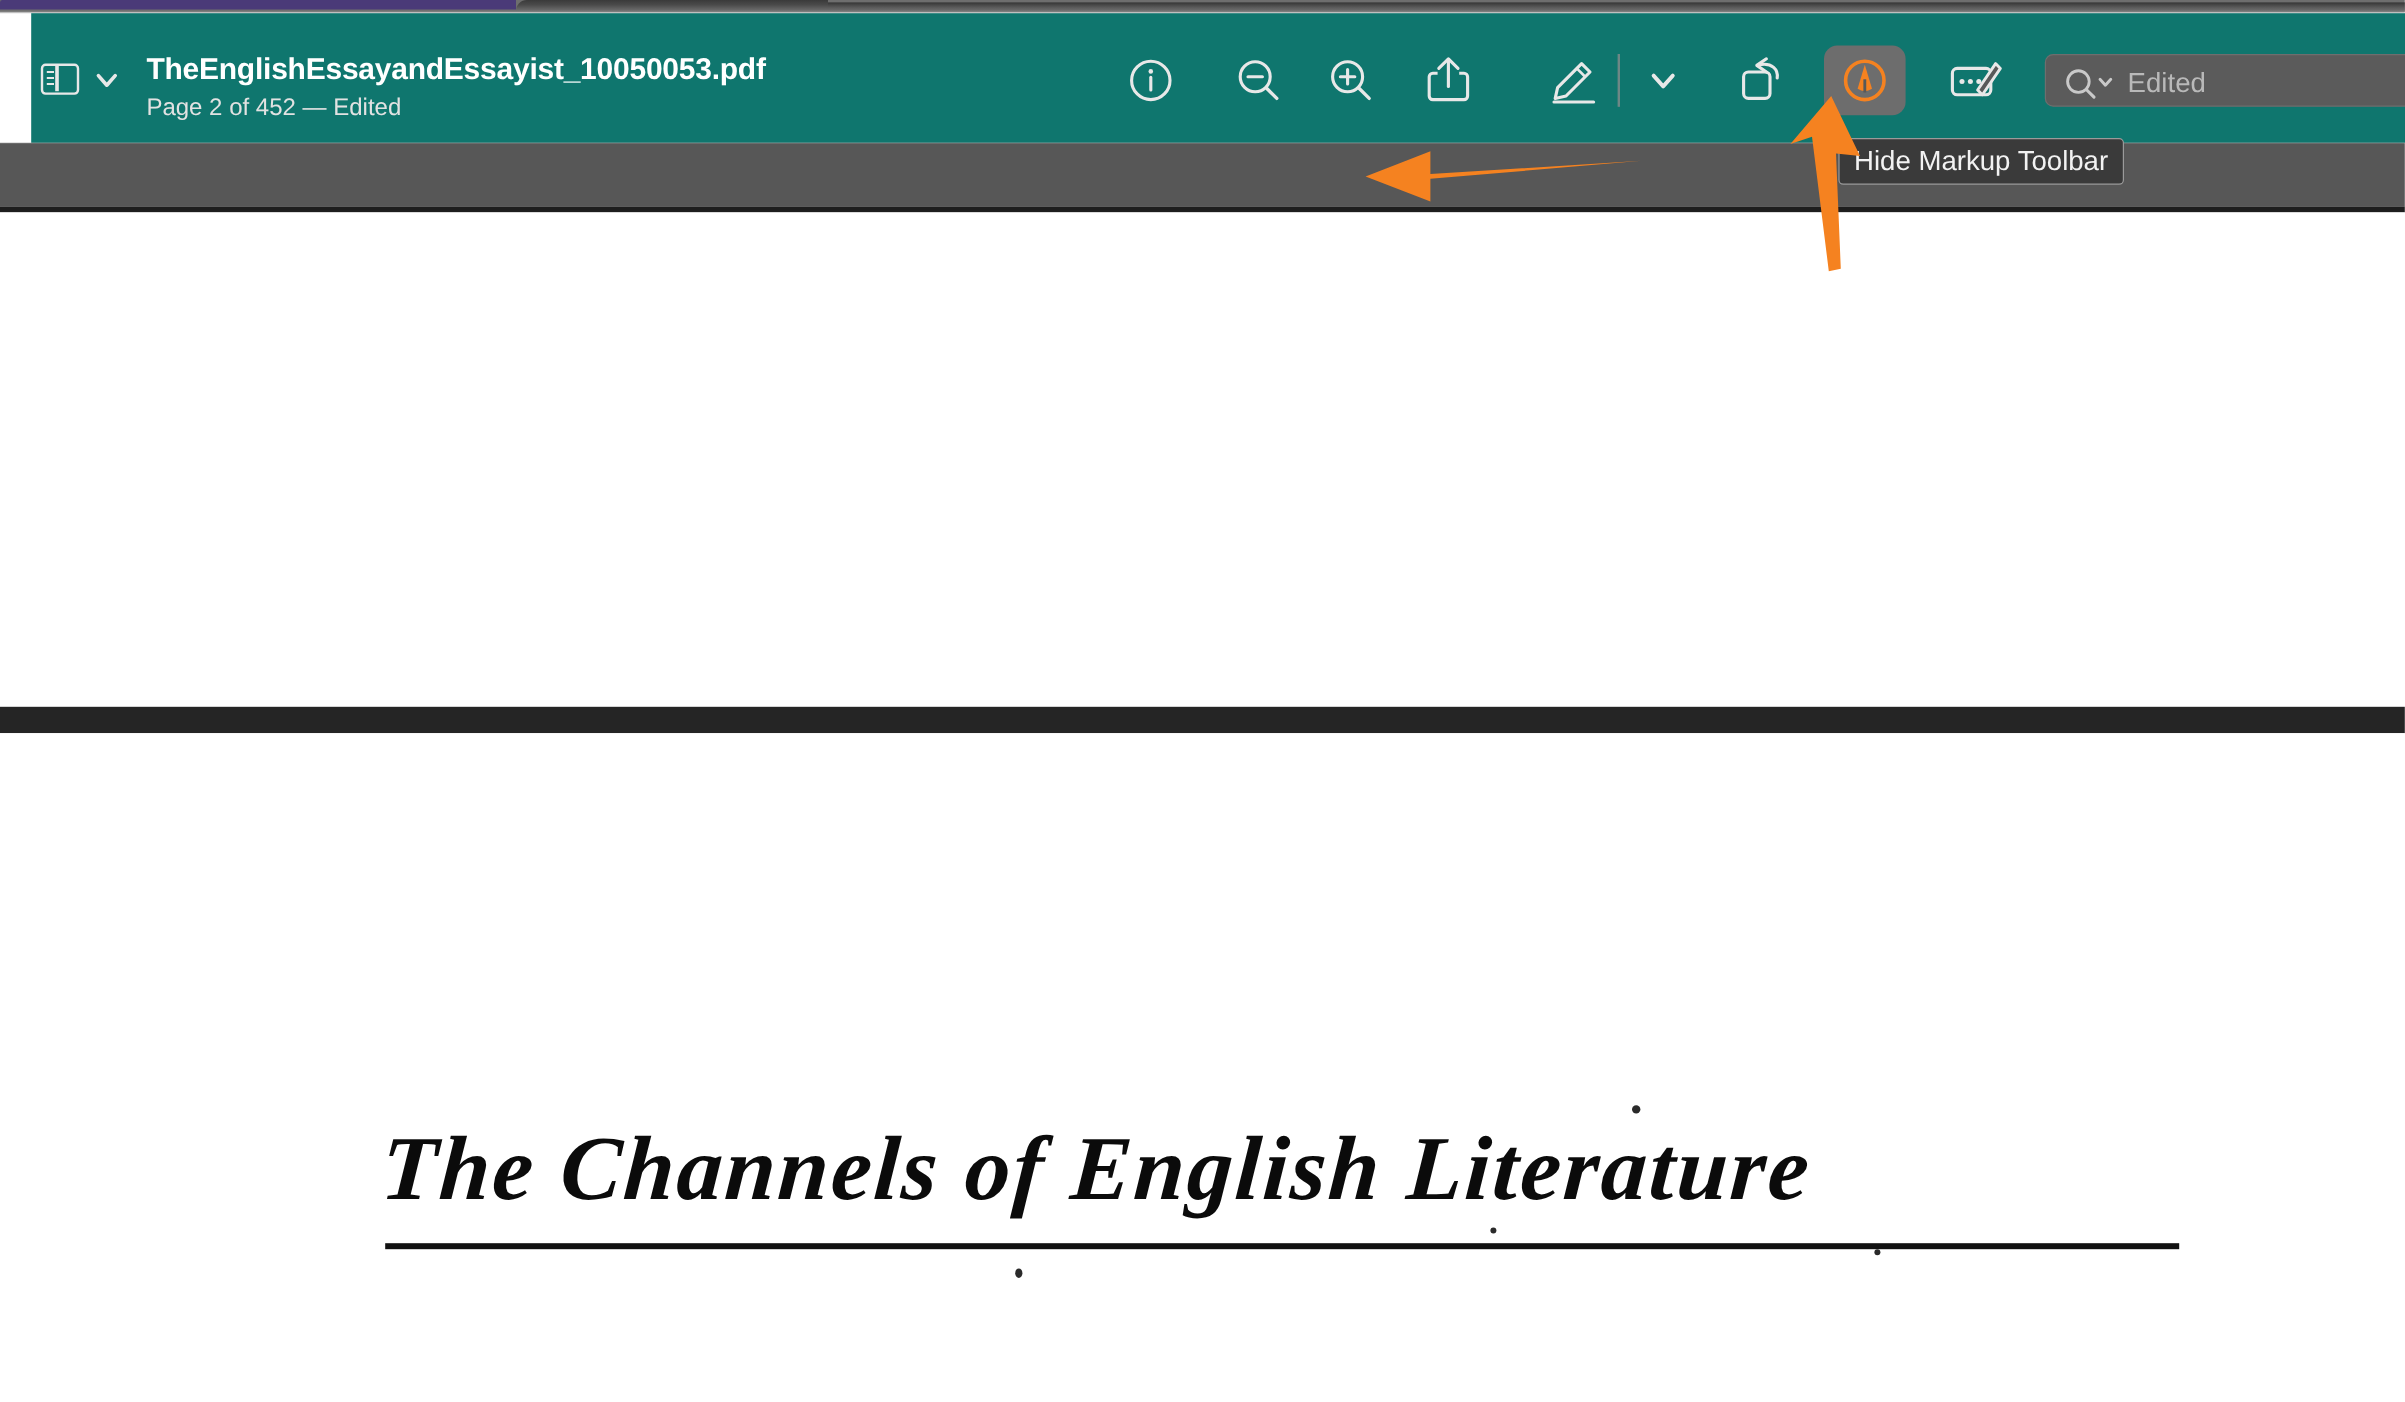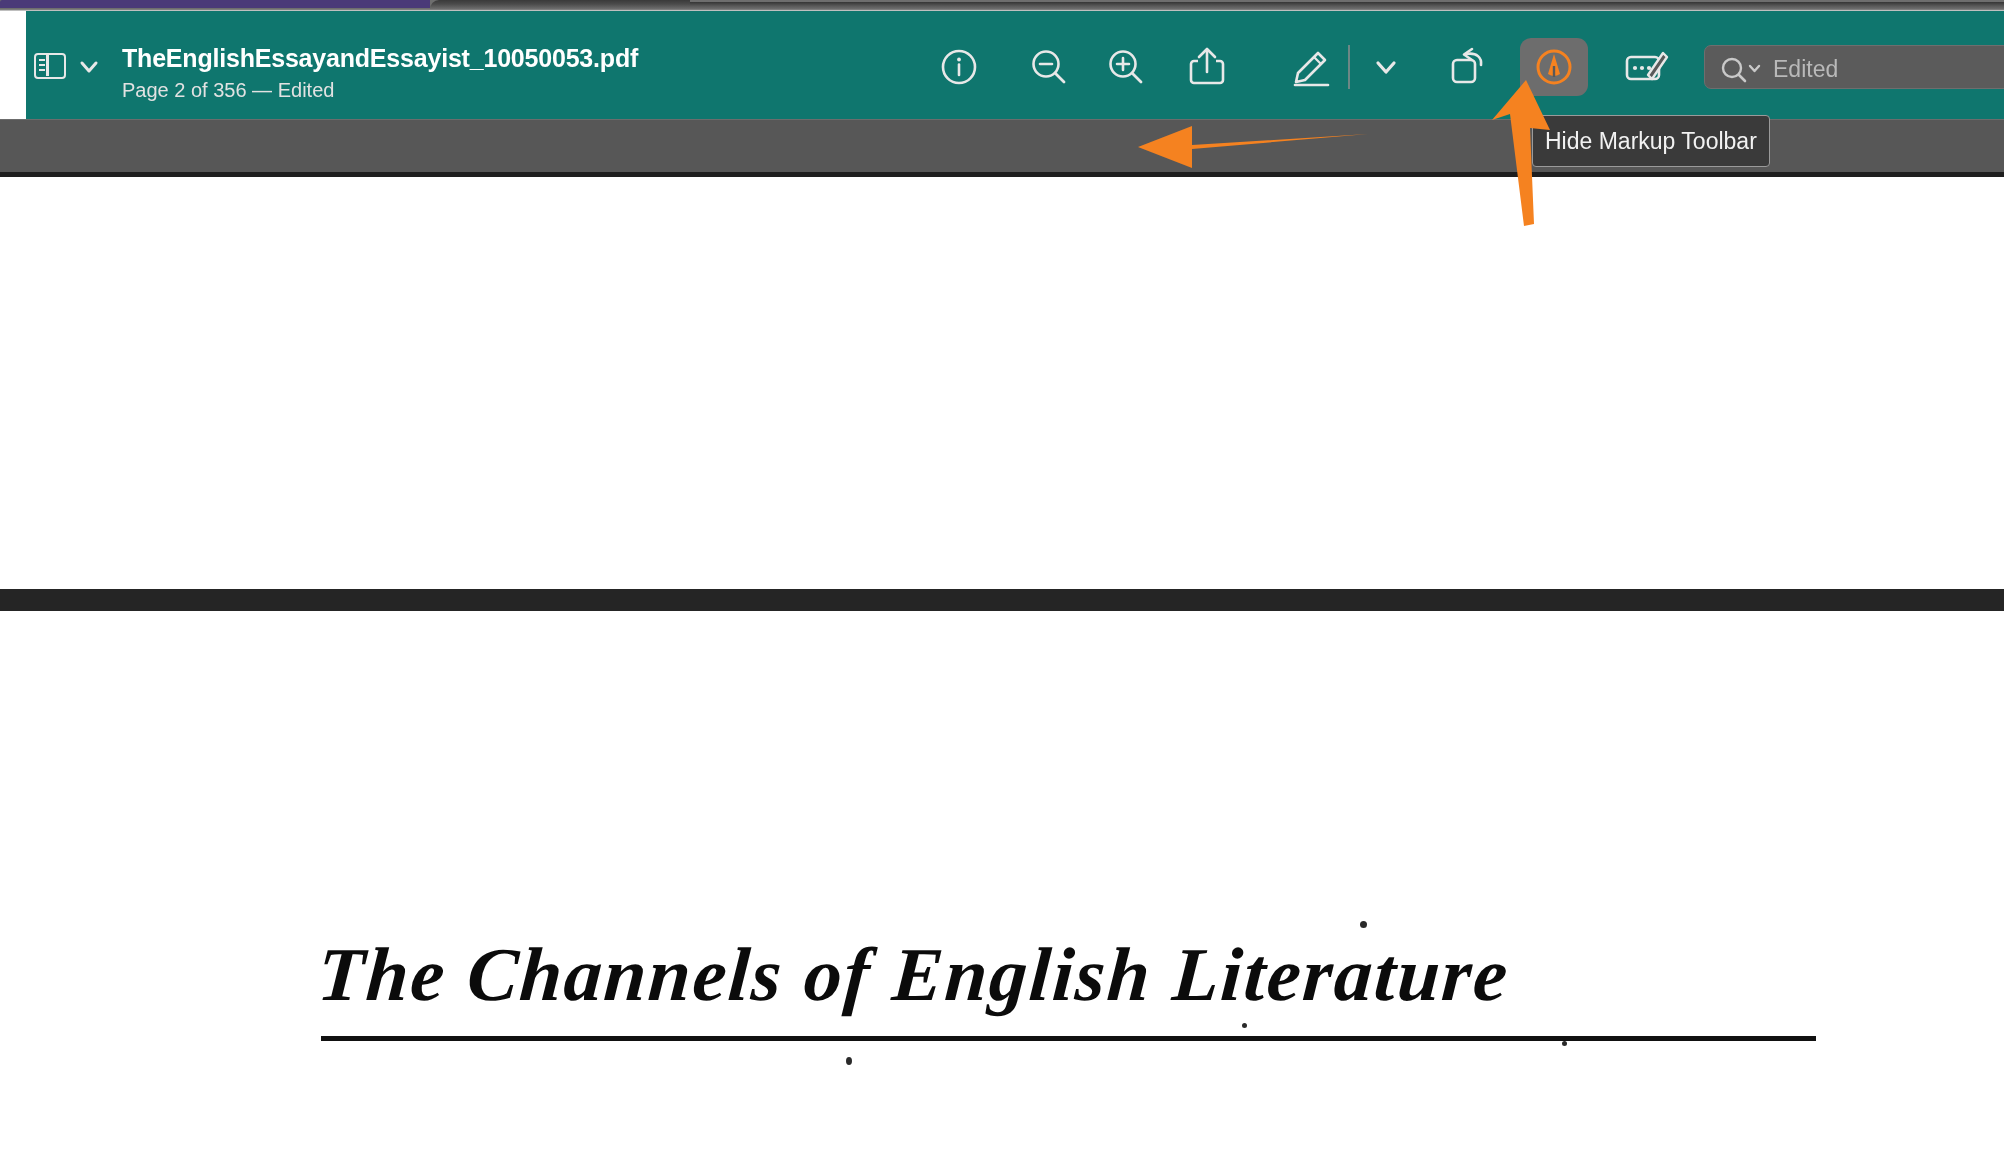--- a/index.html
+++ b/index.html
@@ -152,21 +152,21 @@
     background:
       linear-gradient(#e8e8e8,#e8e8e8) 0 0/36px 3px no-repeat,
       linear-gradient(#e8e8e8,#e8e8e8) 0 7px/36px 4px no-repeat,
       linear-gradient(#e8e8e8,#e8e8e8) 0 14px/36px 5px no-repeat,
       linear-gradient(#cfcfcf,#cfcfcf) 0 22px/36px 6px no-repeat;
   }
 
   
   .tooltip {
     position: absolute; top: 115px; left: 1532px;
-    height: 52px; padding: 0 12px;
+    height: 39px; padding: 0 12px;
     background: #3a3a3a; border: 1px solid #9a9a9a; border-radius: 4px;
     display: flex; align-items: center;
     font-size: 23px; color: #f2f2f2; white-space: nowrap;
     z-index: 40;
   }
 
   
   .arrow-svg { position: absolute; z-index: 50; pointer-events: none; }
 
   
@@ -218,21 +218,21 @@
     </div>
   </div>
 
   <div class="title-chevron">
     <svg width="30" height="24" viewBox="0 0 30 24">
       <path d="M8 8 L15 16 L22 8" fill="none" stroke="#e8e8e8" stroke-width="3" stroke-linecap="round" stroke-linejoin="round"></path>
     </svg>
   </div>
 
   <div class="doc-title">TheEnglishEssayandEssayist_10050053.pdf</div>
-  <div class="doc-sub">Page 2 of 356 — Edited</div>
+  <div class="doc-sub">Page 2 of 452 — Edited</div>
 
   <div class="tb" style="left:905px">
     <div class="tb-inner">
       <svg width="42" height="42" viewBox="0 0 42 42">
         <circle cx="21" cy="21" r="16" fill="none" stroke="#e8e8e8" stroke-width="2.6"></circle>
         <circle cx="21" cy="13.5" r="1.9" fill="#e8e8e8"></circle>
         <path d="M21 18.5 V29" stroke="#e8e8e8" stroke-width="2.6" stroke-linecap="round"></path>
       </svg>
     </div>
   </div>

